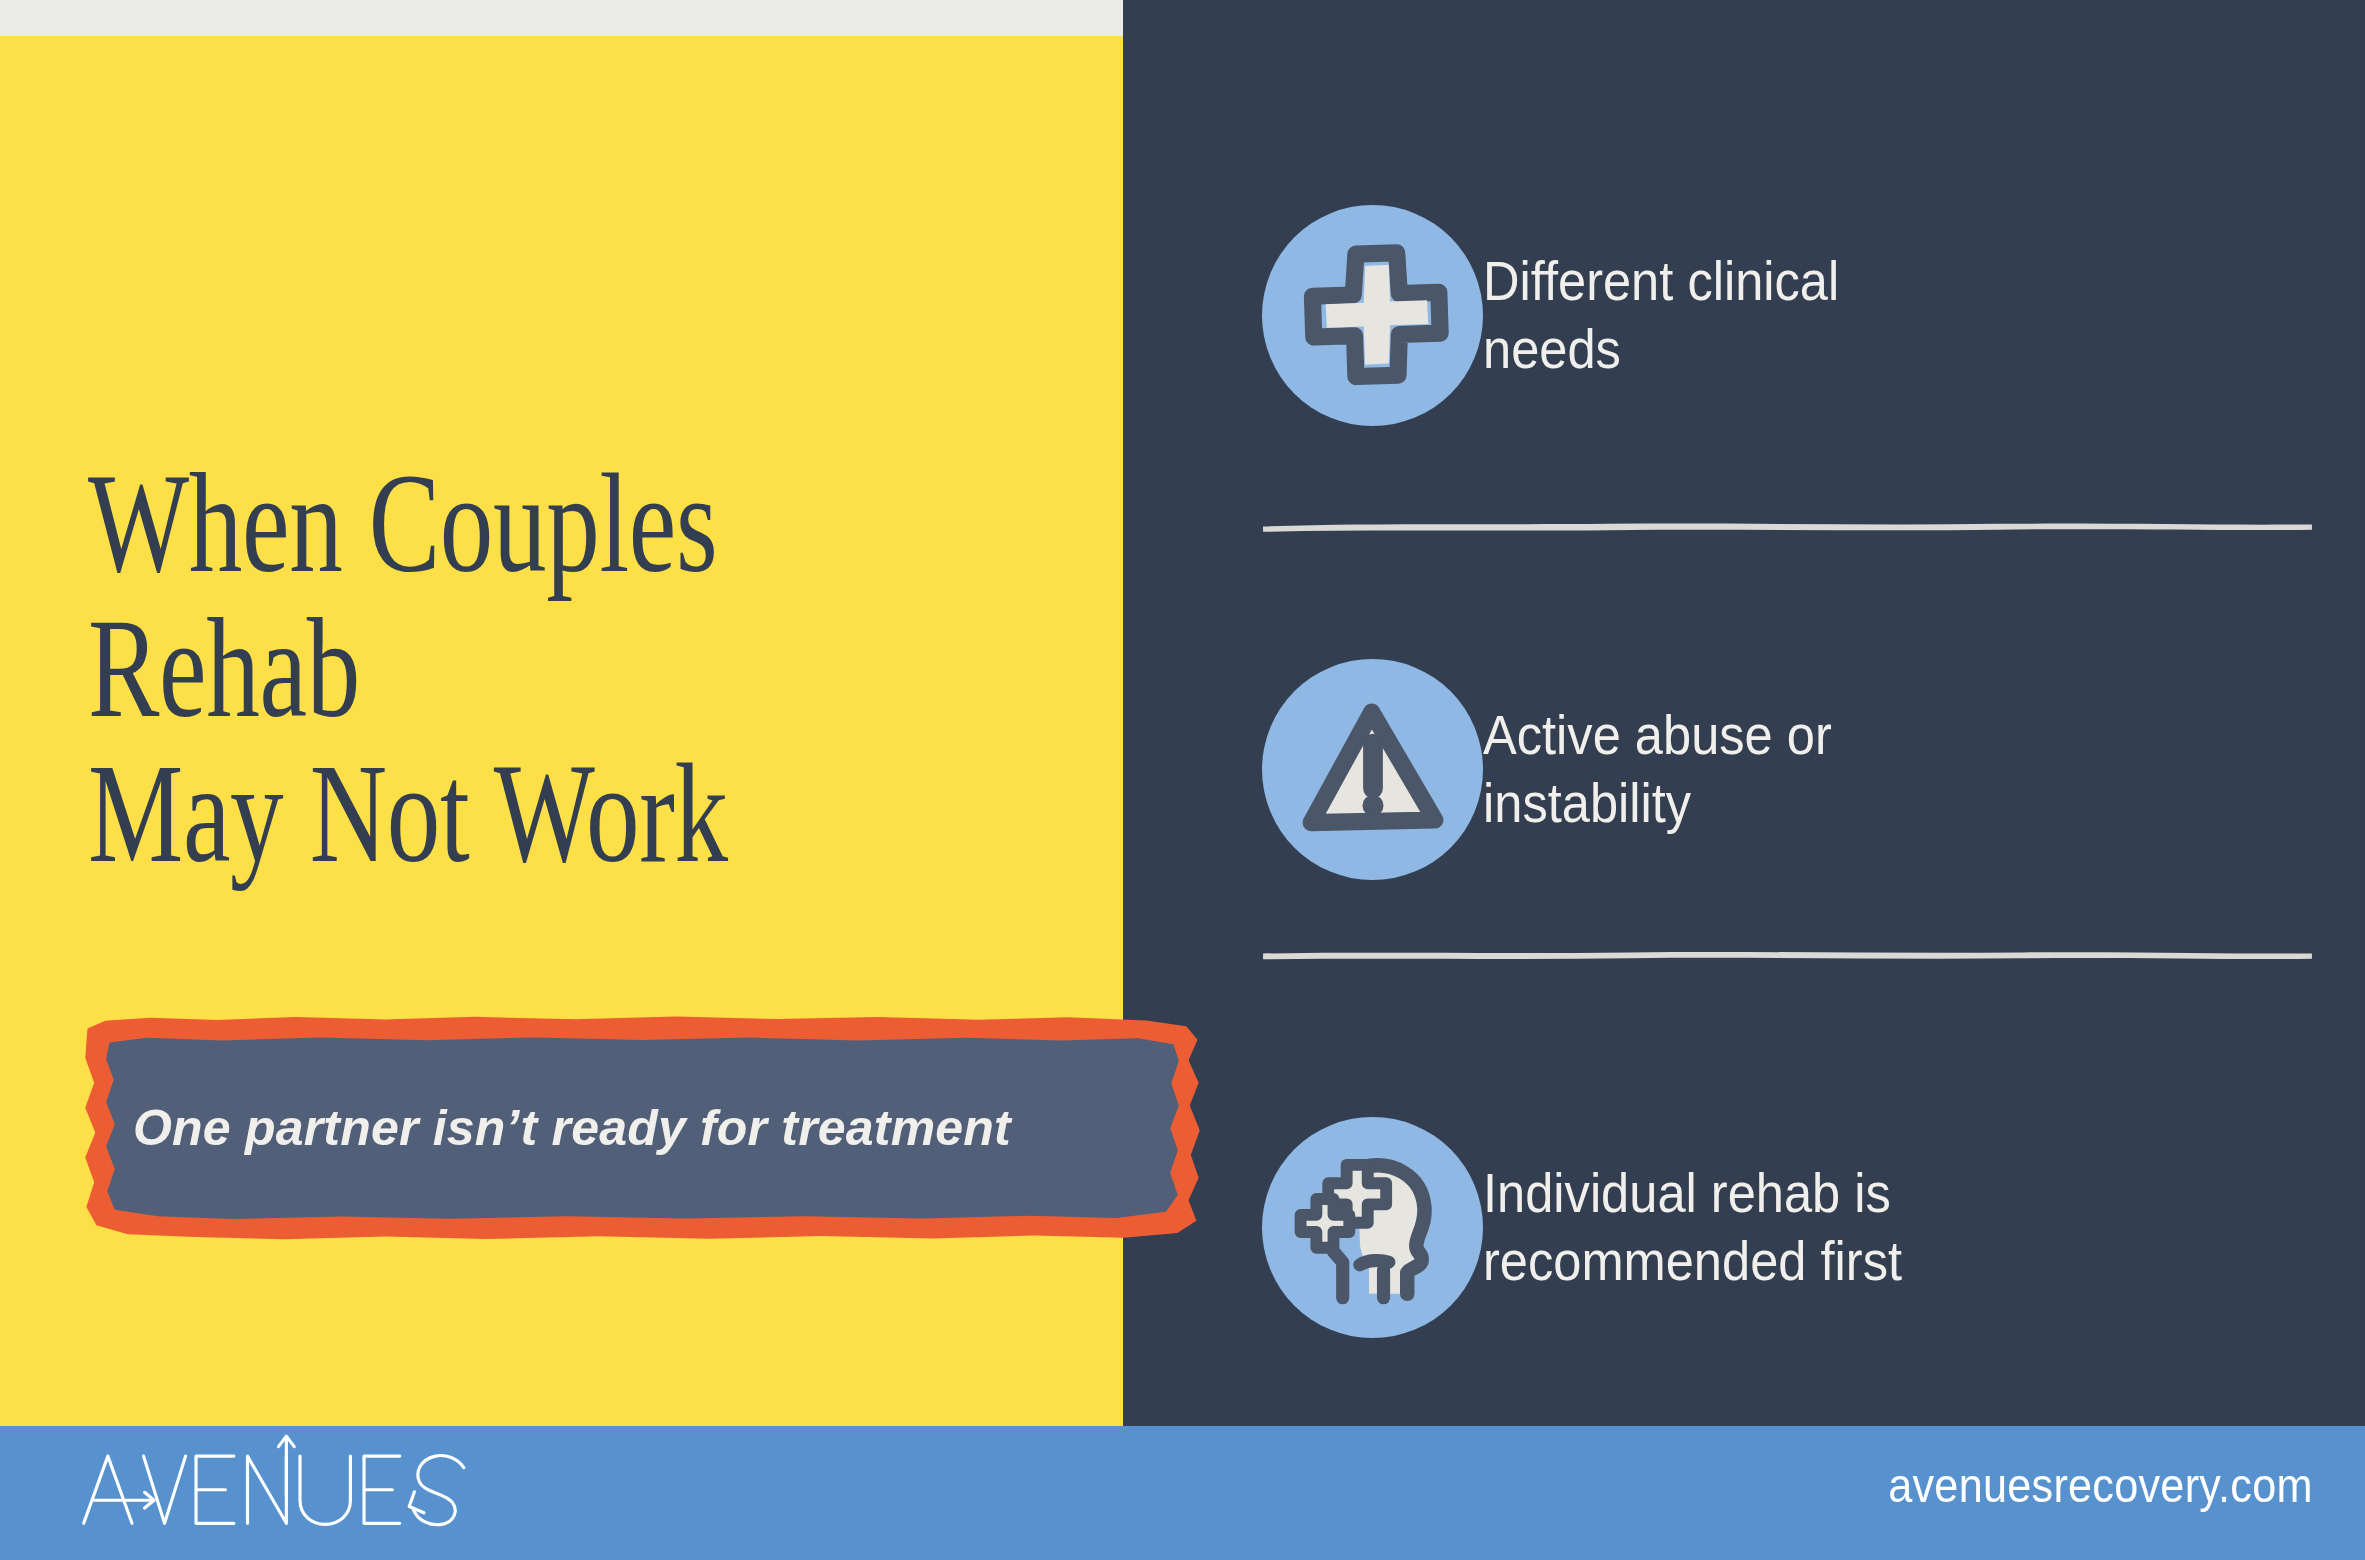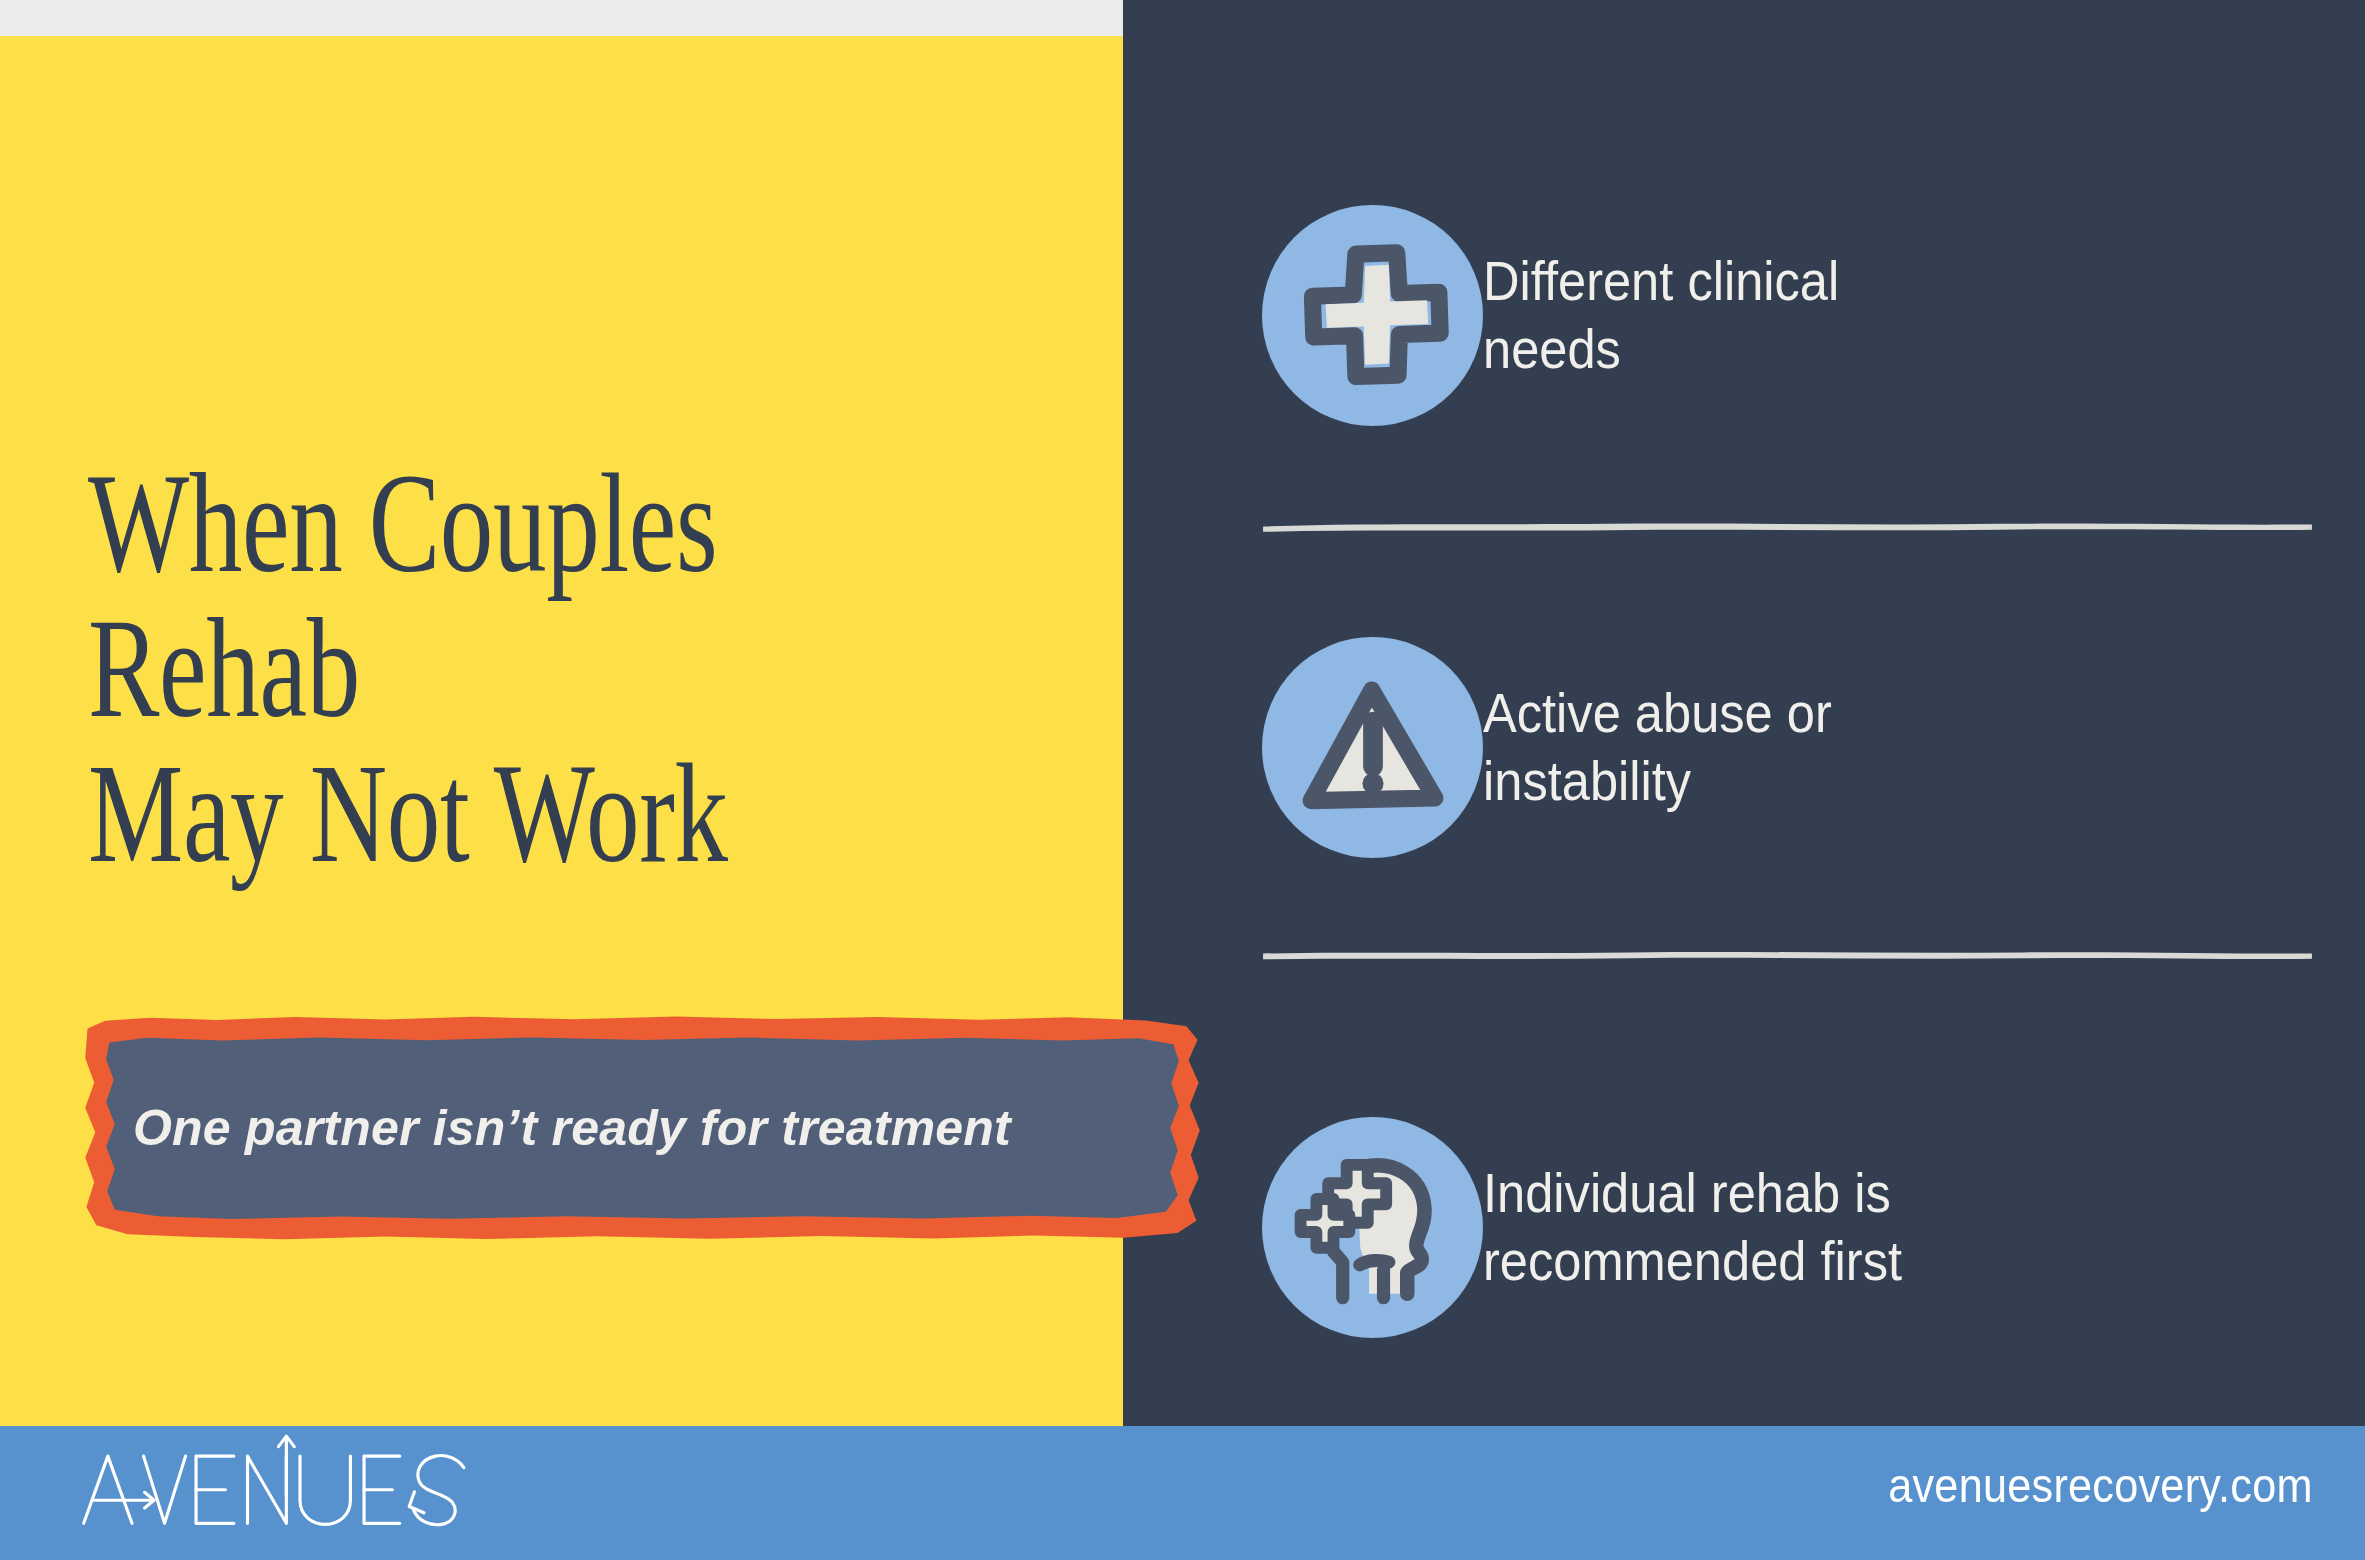--- a/index.html
+++ b/index.html
@@ -96,21 +96,21 @@
   
   .list { position:absolute; left:1262px; top:205px; width:1051px; }
   .list-item {
     position:absolute;
     left:0;
     display:flex;
     align-items:center;
     width:1051px;
   }
   .item-0 { top:0; }
-  .item-1 { top:432px; }
+  .item-1 { top:454px; }
   .item-2 { top:912px; }
 
   .icon-circle {
     flex:0 0 auto;
     width:221px; height:221px;
     border-radius:50%;
     background:#8FB8E4;
     display:flex;
     align-items:center;
     justify-content:center;

